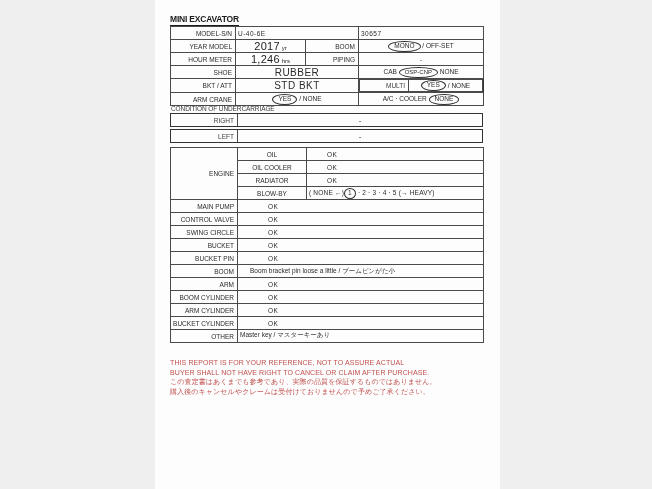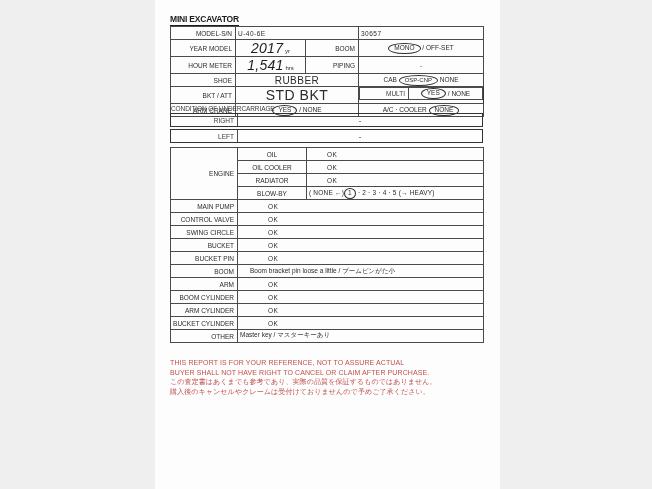--- a/index.html
+++ b/index.html
@@ -12,21 +12,21 @@
 
   table.grid { border-collapse:collapse; table-layout:fixed; }
   table.grid td { border:1px solid #4a4a4a; height:13px; padding:0 2px; font-size:6.5px; color:#2b2b2b; overflow:hidden; white-space:nowrap; }
   .outer { border:1.5px solid #333; }
 
   .header-table { position:absolute; left:170px; top:26px; width:313px; }
   .lbl { text-align:right; color:#3c3c3c; padding-right:3px !important; }
   .big { font-size:10px; letter-spacing:0.5px; color:#1e1e1e; }
   .ctr { text-align:center; }
   .unit { font-size:6px; }
-  .num { font-size:14px; letter-spacing:0.3px; color:#1e1e1e;font-style:italic; }
+  .num { font-size:11px; letter-spacing:0.3px; color:#1e1e1e; }
 
   .circle { display:inline-block; border:1px solid #2e2e2e; border-radius:50%; padding:0px 5px 1px 5px; line-height:8px; }
   .flexcell { display:flex; align-items:stretch; padding:0 !important; }
   .flexcell .sub-lbl { width:49px; display:flex; align-items:center; justify-content:flex-end; padding-right:3px; border-right:1px solid #4a4a4a; color:#3c3c3c; }
   .flexcell .sub-val { flex:1; display:flex; align-items:center; justify-content:center; gap:2px; }
 
   .section-label { position:absolute; left:171px; top:105px; font-size:6.5px; color:#3c3c3c; letter-spacing:-0.1px; }
   .uc-box { position:absolute; left:170px; width:313px; height:14px; border:1.5px solid #333; background:transparent; display:flex; }
   .uc-box .uc-lbl { width:67px; border-right:1px solid #4a4a4a; display:flex; align-items:center; justify-content:flex-end; padding-right:3px; font-size:6.5px; color:#3c3c3c; }
   .uc-box .uc-val { flex:1; display:flex; align-items:center; justify-content:center; font-size:8px; }
@@ -66,32 +66,32 @@
       <td class="big">30657</td>
     </tr>
     <tr>
       <td class="lbl">YEAR MODEL</td>
       <td class="ctr"><span class="num">2017</span> <span class="unit">yr</span></td>
       <td class="lbl">BOOM</td>
       <td class="ctr"><span class="circle">MONO</span> <span>/  OFF-SET</span></td>
     </tr>
     <tr>
       <td class="lbl">HOUR METER</td>
-      <td class="ctr"><span class="num">1,541</span> <span class="unit">hrs</span></td>
+      <td class="ctr"><span class="num">1,246</span> <span class="unit">hrs</span></td>
       <td class="lbl">PIPING</td>
       <td class="ctr">-</td>
     </tr>
     <tr>
       <td class="lbl">SHOE</td>
       <td class="ctr big" colspan="2" style="font-size:10px">RUBBER</td>
       <td class="ctr"><span>CAB</span> <span class="circle" style="font-size:6px">OSP-CNP</span> <span>NONE</span></td>
     </tr>
     <tr>
       <td class="lbl">BKT / ATT</td>
-      <td class="ctr big" colspan="2" style="font-size:14px">STD BKT</td>
+      <td class="ctr big" colspan="2" style="font-size:10px">STD BKT</td>
       <td class="flexcell">
         <span class="sub-lbl">MULTI</span>
         <span class="sub-val">
               <span class="circle">YES</span> 
               <span>/  NONE</span>
             </span>
       </td>
     </tr>
     <tr>
       <td class="lbl">ARM CRANE</td>

